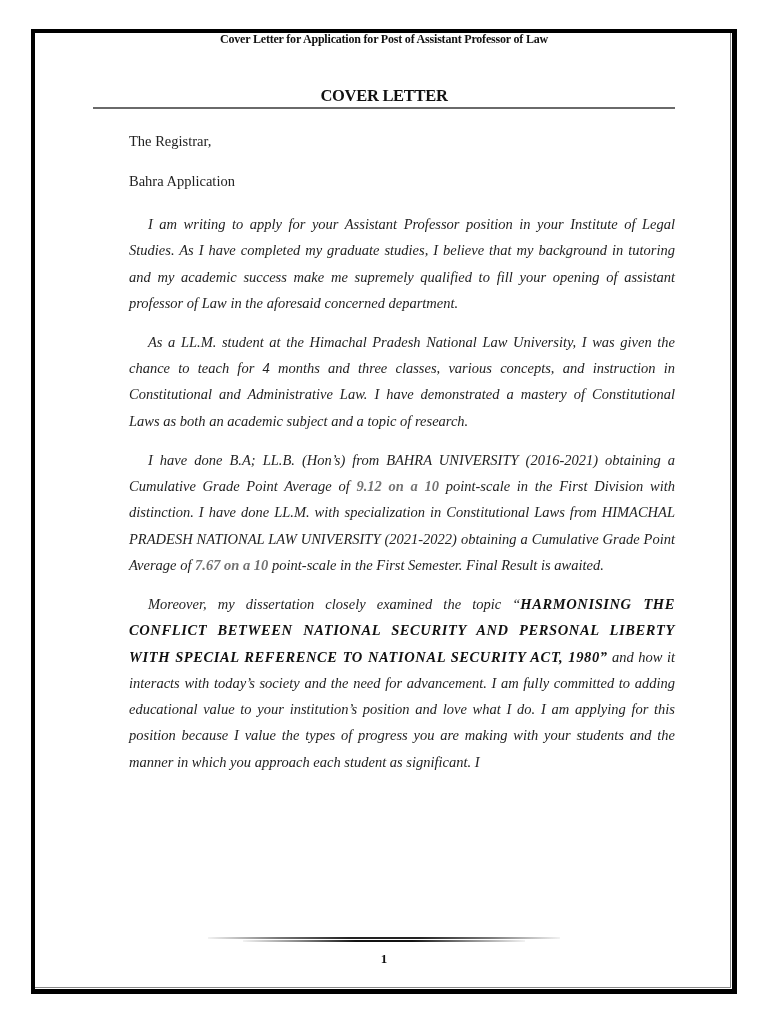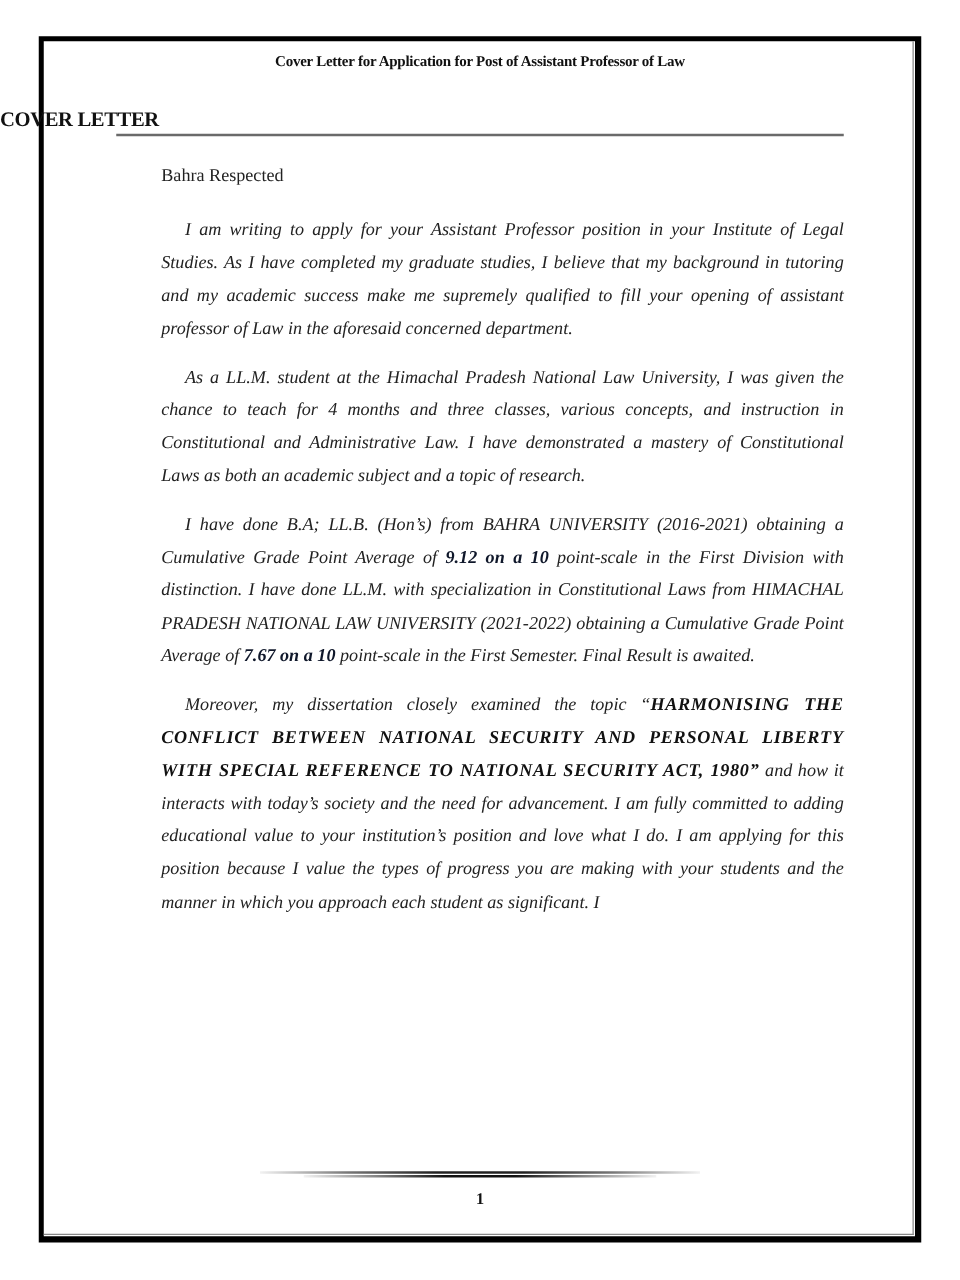--- a/index.html
+++ b/index.html
@@ -33,33 +33,33 @@
     top: 0;
     right: 1px;
     bottom: 1px;
     border-right: 1px solid #888;
     border-bottom: 1px solid #888;
   }
   .running-header {
     position: absolute;
     left: 0;
     width: 768px;
-    top: 42px;
+    top: 32px;
     text-align: center;
     font-weight: bold;
     font-size: 12px;
     letter-spacing: -0.2px;
     color: #111;
   }
   .doc-title {
     position: absolute;
     left: 0;
     width: 768px;
     top: 86px;
-    text-align: left;
+    text-align: center;
     font-weight: bold;
     font-size: 16.5px;
     letter-spacing: -0.3px;
     color: #111;
   }
   .title-rule {
     position: absolute;
     left: 93px;
     width: 582px;
     top: 107px;
@@ -84,21 +84,21 @@
   }
   .para {
     text-indent: 19px;
     text-align: justify;
     line-height: 26.3px;
     margin: 0 0 12.7px 0;
     font-style: italic;
   }
   .para b {
     font-weight: bold;
-    color: #0f172a;
+    color: #737373;
   }
   .para .caps-bold {
     font-weight: bold;
     letter-spacing: 0.6px;
     color: #111;
   }
   .footer-rule-1 {
     position: absolute;
     left: 208px;
     width: 352px;
@@ -131,21 +131,22 @@
 <div class="page-border-outer">
   <div class="page-border-inner"></div>
 </div>
 
 <div class="running-header">Cover Letter for Application for Post of Assistant Professor of Law</div>
 
 <div class="doc-title">COVER LETTER</div>
 <div class="title-rule"></div>
 
 <div class="content">
-  <div class="addr-line">Bahra Respected</div>
+  <div class="addr-line">The Registrar,</div>
+  <div class="addr-line">Bahra Application</div>
 
   <p class="para">I am writing to apply for your Assistant Professor position in your Institute of Legal Studies. As I have completed my graduate studies, I believe that my background in tutoring and my academic success make me supremely qualified to fill your opening of assistant professor of Law in the aforesaid concerned department.</p>
 
   <p class="para">As a LL.M. student at the Himachal Pradesh National Law University, I was given the chance to teach for 4 months and three classes, various concepts, and instruction in Constitutional and Administrative Law. I have demonstrated a mastery of Constitutional Laws as both an academic subject and a topic of research.</p>
 
   <p class="para"><span>I have done B.A; LL.B. (Hon’s) from BAHRA UNIVERSITY (2016-2021) obtaining a Cumulative Grade Point Average of </span><b>9.12 on a 10</b><span> point-scale in the First Division with distinction. I have done LL.M. with specialization in Constitutional Laws from HIMACHAL PRADESH NATIONAL LAW UNIVERSITY (2021-2022) obtaining a Cumulative Grade Point Average of </span><b>7.67 on a 10</b><span> point-scale in the First Semester. Final Result is awaited.</span></p>
 
   <p class="para"><span>Moreover, my dissertation closely examined the topic “</span><span class="caps-bold">HARMONISING THE CONFLICT BETWEEN NATIONAL SECURITY AND PERSONAL LIBERTY WITH SPECIAL REFERENCE TO NATIONAL SECURITY ACT, 1980”</span><span> and how it interacts with today’s society and the need for advancement. I am fully committed to adding educational value to your institution’s position and love what I do. I am applying for this position because I value the types of progress you are making with your students and the manner in which you approach each student as significant. I</span></p>
 </div>
 

